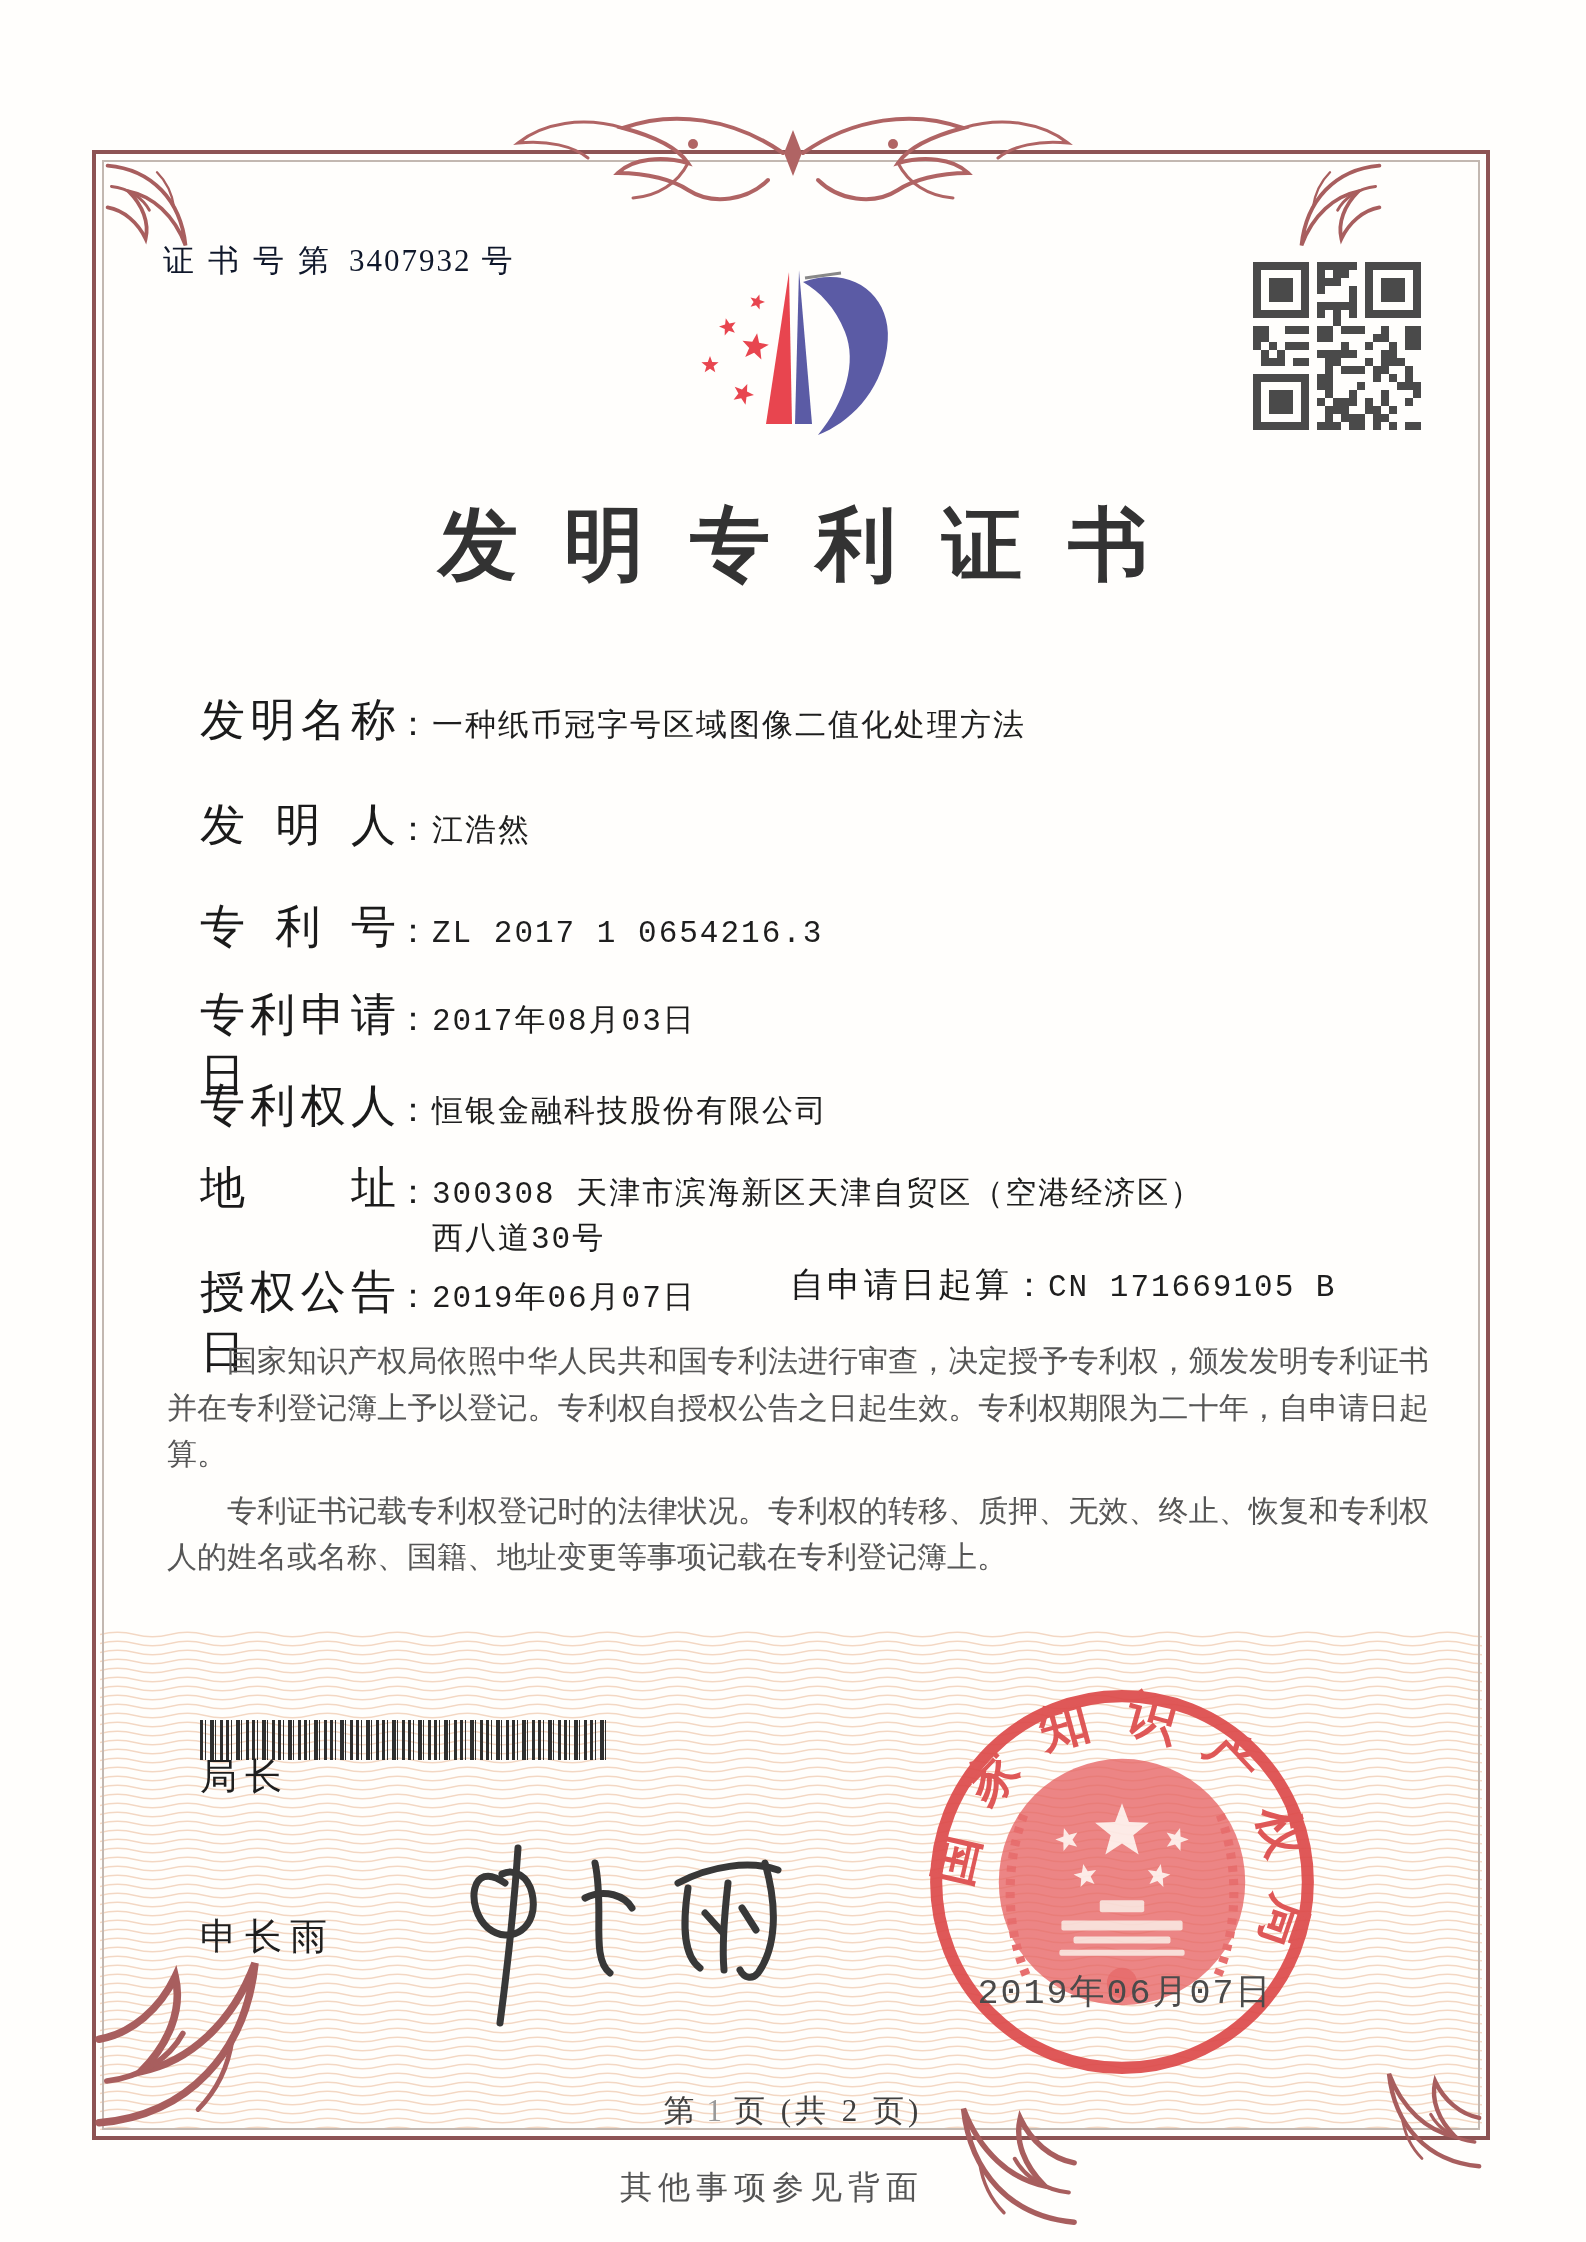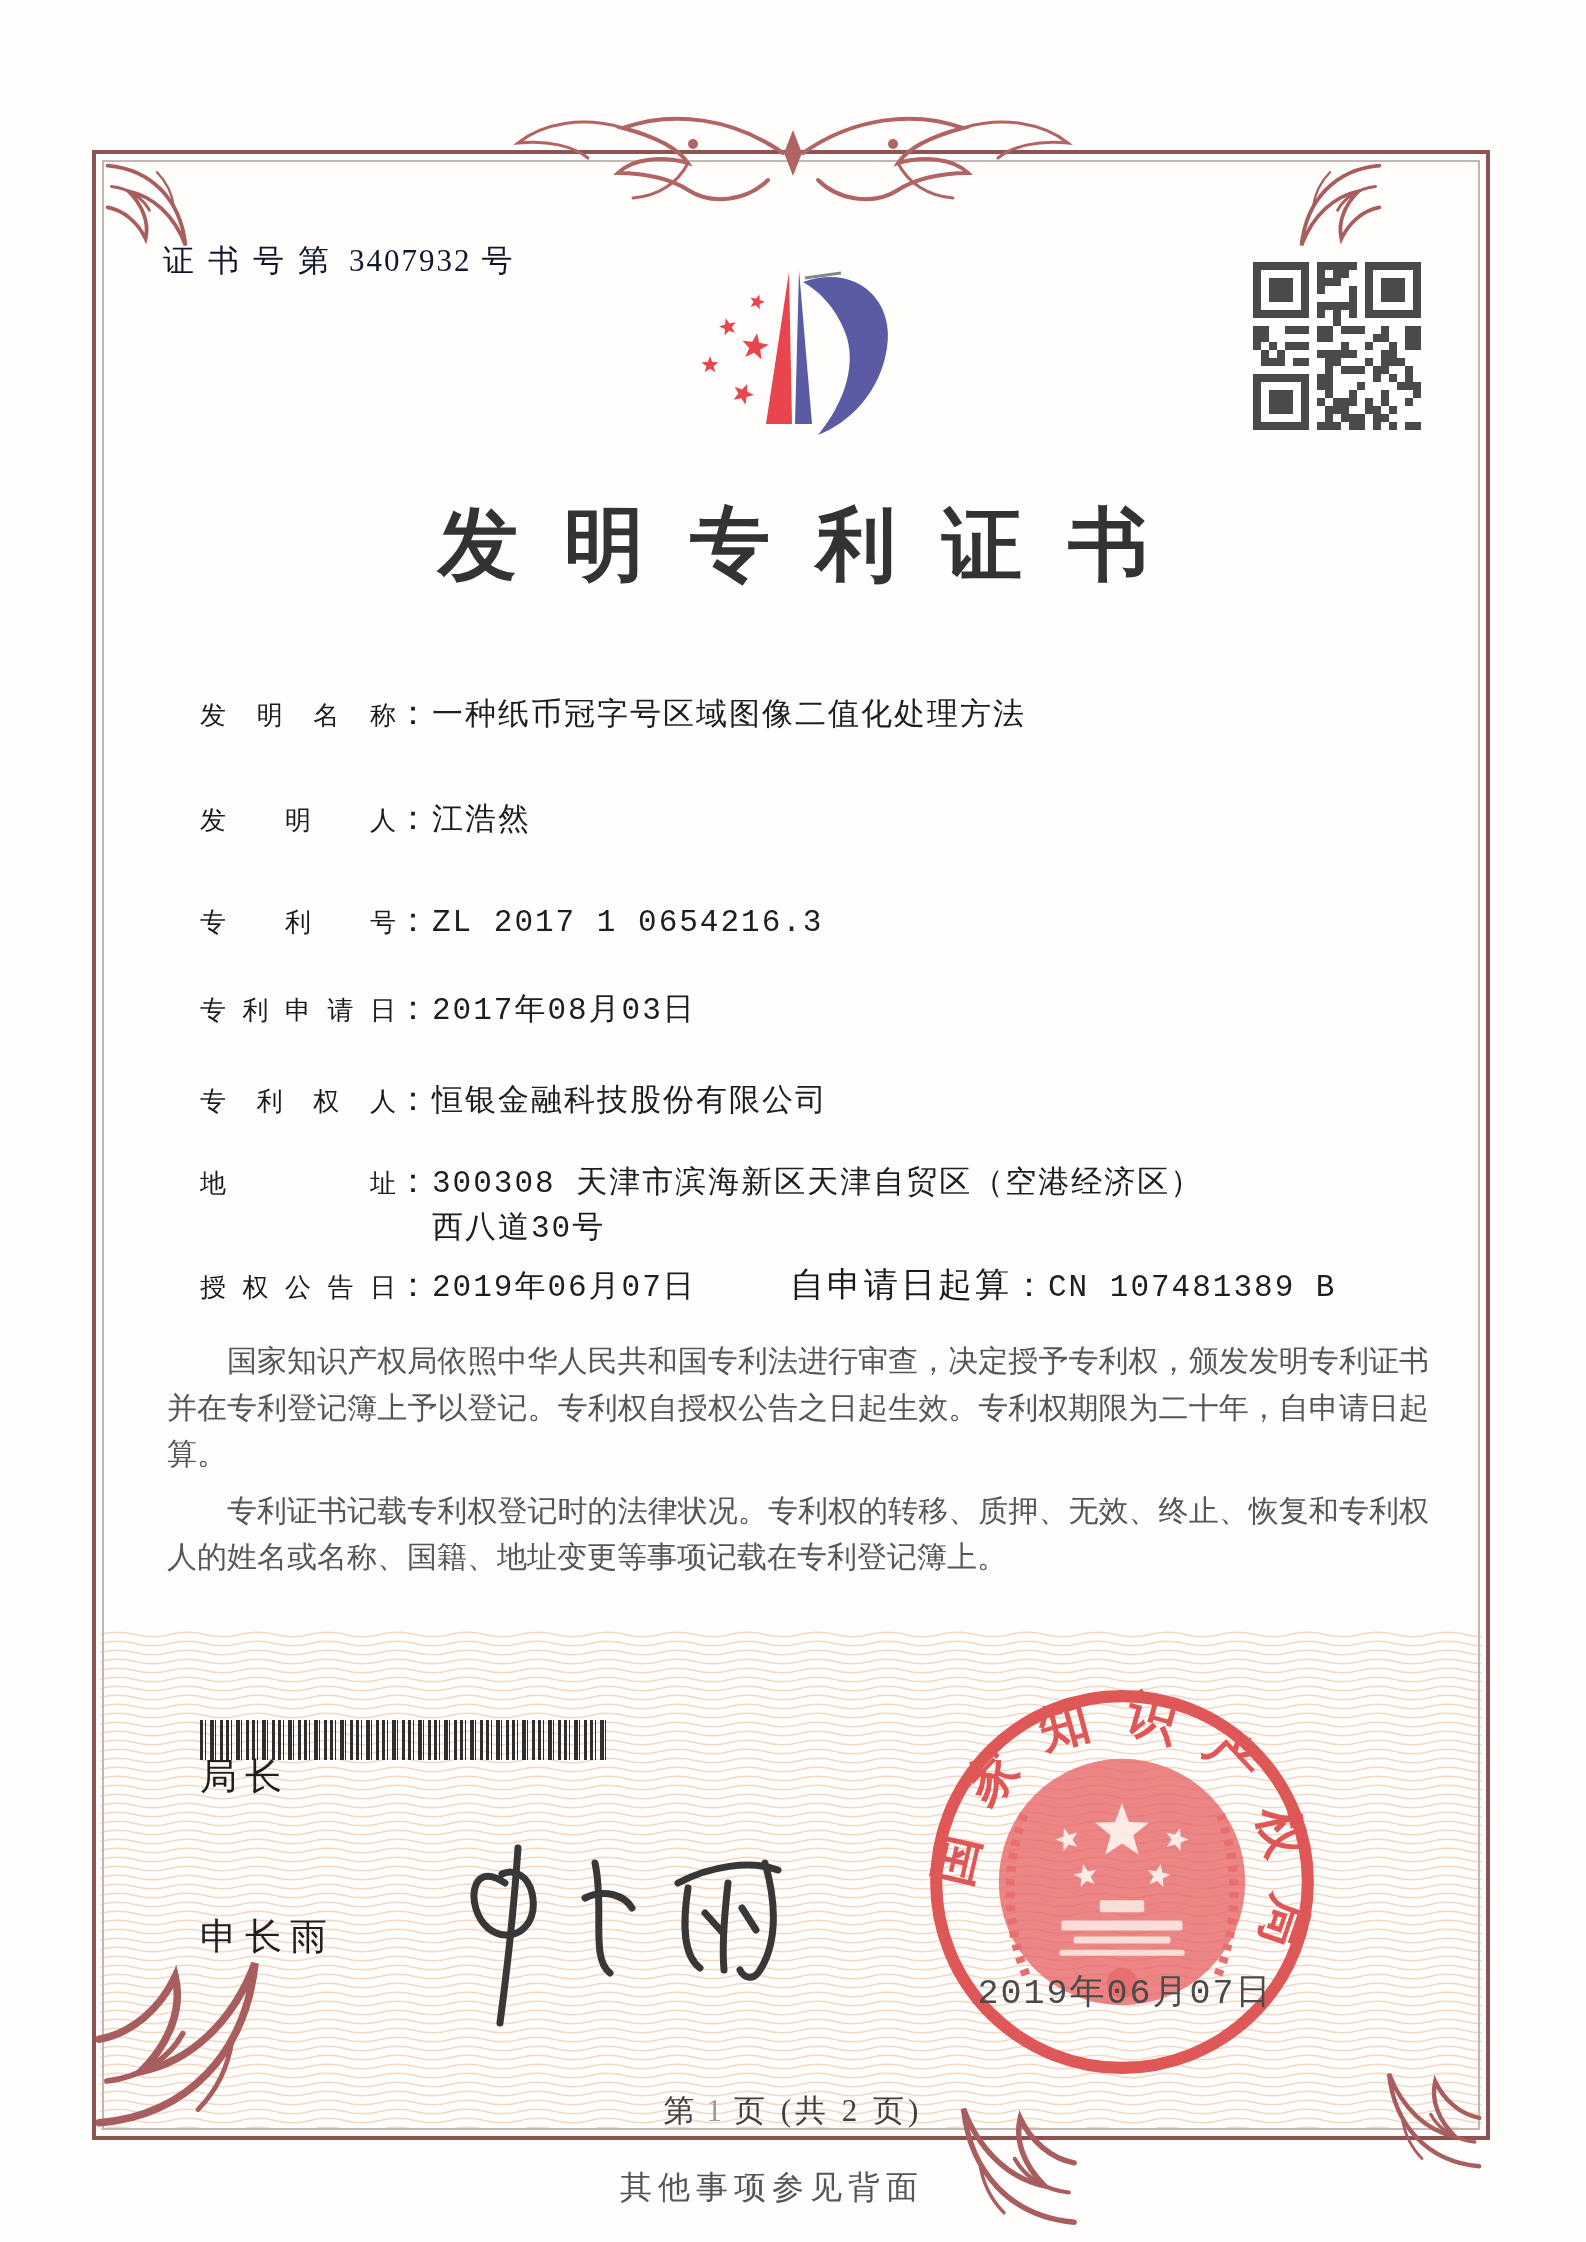--- a/index.html
+++ b/index.html
@@ -28,21 +28,21 @@
   .cert-no .num{margin-left:6px;letter-spacing:2px;}
   .cert-no .suf{margin-left:10px;}
   .logo{position:absolute;left:668px;top:252px;width:250px;height:200px;}
   .qr{position:absolute;left:1253px;top:262px;width:168px;height:168px;}
 
   .doc-title{position:absolute;left:0;top:492px;width:100%;text-align:center;
              font-size:80px;font-weight:600;color:#333;letter-spacing:46px;text-indent:46px;white-space:nowrap;}
 
   
   .row{position:absolute;left:200px;display:flex;align-items:baseline;}
-  .flabel{display:inline-block;width:196px;font-size:26px;color:#1b1b1b;
+  .flabel{display:inline-block;width:196px;font-size:45px;color:#1b1b1b;
           text-align:justify;text-align-last:justify;}
   .flabel-auto{display:inline-block;font-size:34px;color:#1b1b1b;letter-spacing:3px;}
   .fcolon{display:inline-block;width:36px;font-size:34px;color:#1b1b1b;}
   .fvalue{font-size:31px;letter-spacing:2px;color:#1e1e1e;line-height:1.45;
           font-family:"Liberation Mono","DejaVu Sans Mono",monospace;}
   .addr .fvalue{max-width:800px;}
 
   
   .body-text{position:absolute;left:167px;top:1338px;width:1262px;font-size:30px;line-height:1.55;
              color:#565656;text-align:justify;}
@@ -403,21 +403,21 @@
       <span class="fvalue">300308 天津市滨海新区天津自贸区（空港经济区）西八道30号</span>
   </div>
   <div class="row" style="top:1262px">
     <span class="flabel">授权公告日</span>
       <span class="fcolon">：</span>
       <span class="fvalue">2019年06月07日</span>
   </div>
   <div class="row" style="top:1262px;left:790px">
     <span class="flabel-auto">自申请日起算</span>
       <span class="fcolon">：</span>
-      <span class="fvalue">CN 107481389 B</span>
+      <span class="fvalue">CN 171669105 B</span>
   </div>
 
   <div class="body-text">
     <p>国家知识产权局依照中华人民共和国专利法进行审查，决定授予专利权，颁发发明专利证书并在专利登记簿上予以登记。专利权自授权公告之日起生效。专利权期限为二十年，自申请日起算。</p>
     <p>专利证书记载专利权登记时的法律状况。专利权的转移、质押、无效、终止、恢复和专利权人的姓名或名称、国籍、地址变更等事项记载在专利登记簿上。</p>
   </div>
 
   <div class="barcode"></div>
 
   <div class="sig-title">局长</div>

